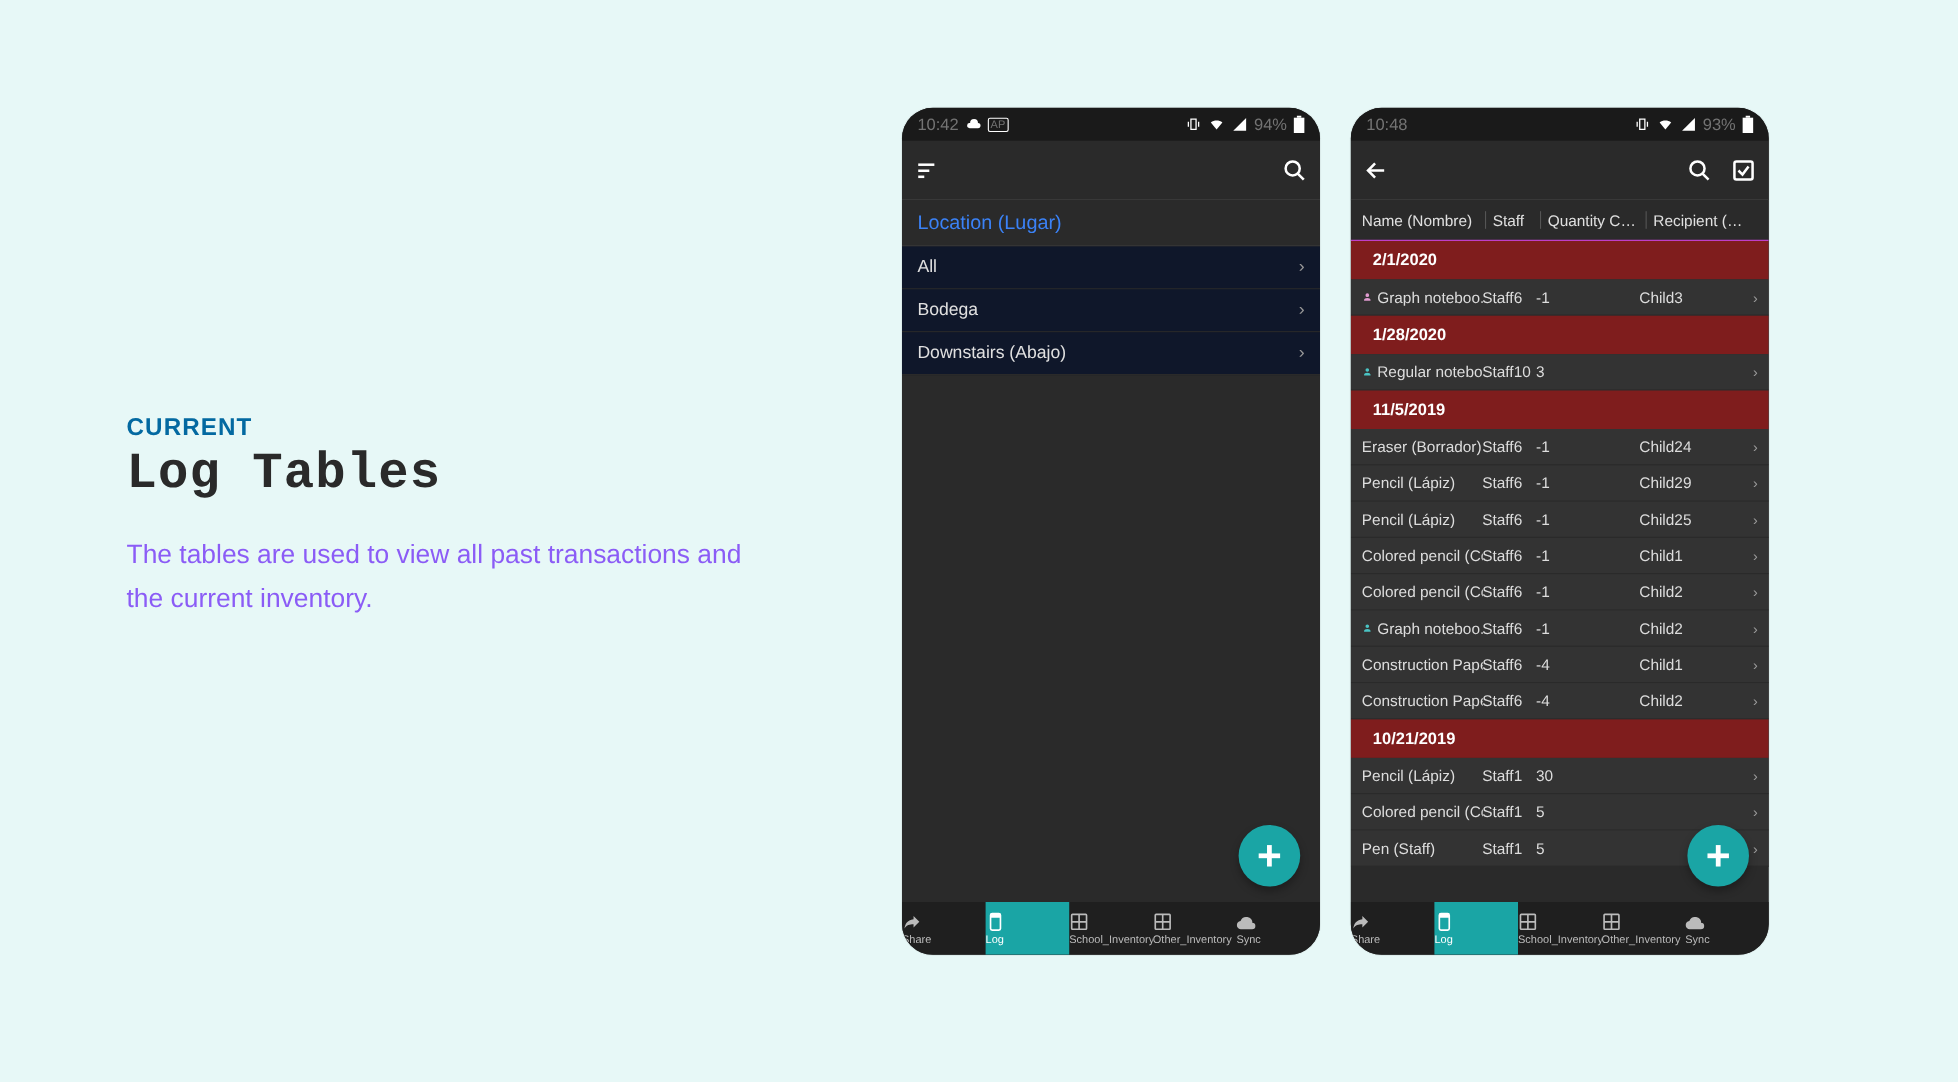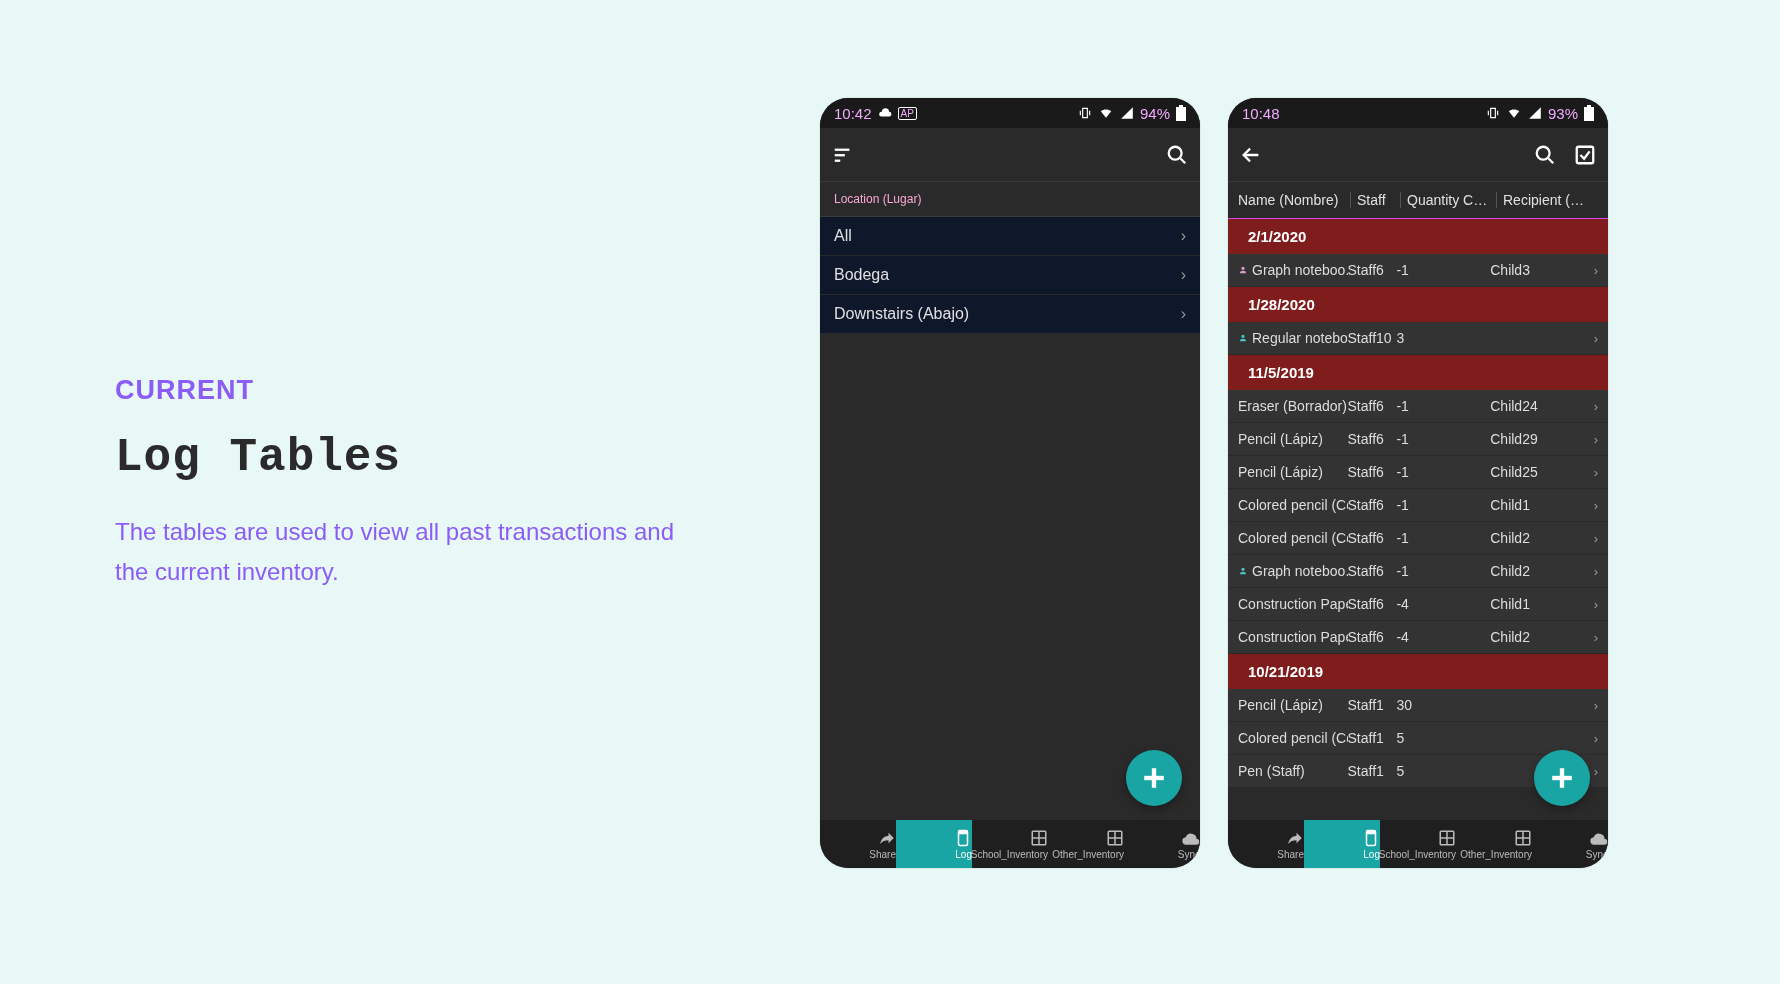--- a/index.html
+++ b/index.html
@@ -11,25 +11,25 @@
   position: relative;
   overflow: hidden;
 }
 .text-block {
   position: absolute;
   left: 115px;
   top: 375px;
   width: 560px;
 }
 .eyebrow {
-  color: #8b5cf6;
+  color: #0369a1;
   font-weight: 700;
-  font-size: 27px;
+  font-size: 22px;
   letter-spacing: 1px;
-  margin-bottom: 26px;
+  margin-bottom: 4px;
 }
 .title {
   font-family: 'Courier New', monospace;
   font-size: 46px;
   font-weight: 700;
   color: #2a2a2a;
   margin-bottom: 28px;
   letter-spacing: 1px;
 }
 .desc {
@@ -47,21 +47,21 @@
   overflow: hidden;
   top: 98px;
   box-shadow: 0 0 0 1px rgba(0,0,0,0.05);
 }
 .phone.left { left: 820px; }
 .phone.right { left: 1228px; }
 
 .statusbar {
   height: 30px;
   background: #1a1a1a;
-  color: #f0abfc;
+  color: #737373;
   display: flex;
   align-items: center;
   justify-content: space-between;
   padding: 0 14px;
   font-size: 15px;
 }
 .statusbar .sb-left, .statusbar .sb-right {
   display: flex;
   align-items: center;
   gap: 6px;
@@ -78,22 +78,22 @@
   border-bottom: 1px solid #3a3a3a;
 }
 .appbar .ab-left, .appbar .ab-right {
   display: flex;
   align-items: center;
   gap: 18px;
 }
 
 .section-header {
   background: #2a2a2a;
-  color: #f9a8d4;
-  font-size: 12px;
+  color: #3b82f6;
+  font-size: 18px;
   padding: 10px 14px;
   border-bottom: 1px solid #3a3a3a;
 }
 
 .list-row {
   background: #0f172a;
   color: #e0e0e0;
   display: flex;
   align-items: center;
   justify-content: space-between;
@@ -164,21 +164,21 @@
   left: 0;
   right: 0;
   height: 48px;
   background: #1f1f1f;
   display: flex;
 }
 .nav-item {
   flex: 1;
   display: flex;
   flex-direction: column;
-  align-items: flex-end;
+  align-items: flex-start;
   justify-content: center;
   color: #bbb;
   font-size: 10px;
   cursor: pointer;
   gap: 2px;
   overflow: hidden;
 }
 .nav-item.active {
   background: #1aa5a5;
   color: #fff;

